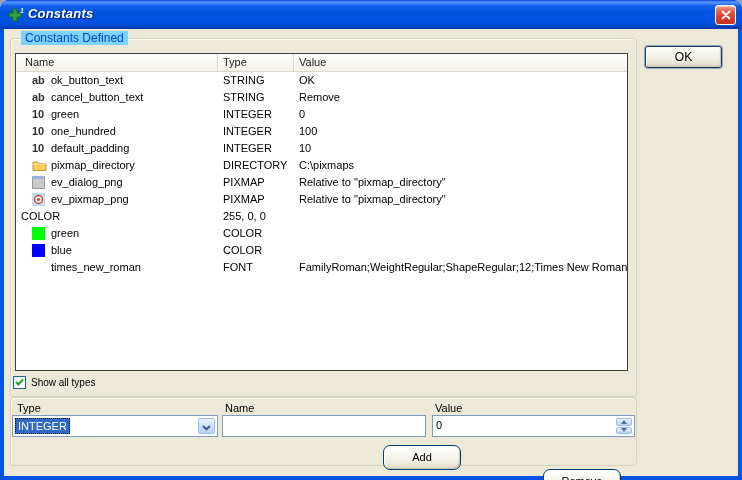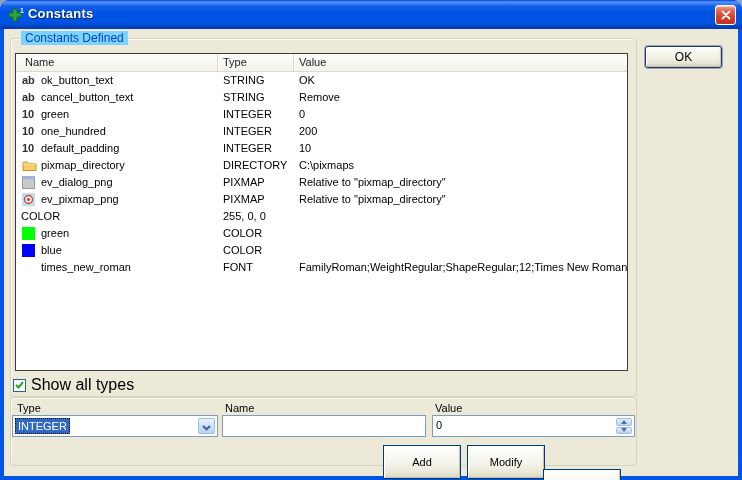--- a/index.html
+++ b/index.html
@@ -8,20 +8,21 @@
 
   .window {
     position:relative; width:742px; height:480px;
     border-radius:7px 7px 0 0; overflow:hidden;
     background:#ECE9D8;
   }
   .titlebar {
     position:absolute; left:0; top:0; right:0; height:29px;
     background:linear-gradient(180deg,#0831D9 0%,#3D7DF0 4%,#4E92F8 9%,#3A82F4 13%,#1560E8 20%,#0054E3 40%,#0054E3 72%,#0050DC 82%,#0047CB 90%,#0039AC 97%,#0E43B7 100%);
     border-radius:7px 7px 0 0;
+    font-style:italic;
   }
   .title-text {
     position:absolute; left:28px; top:6px;
     color:#fff; font-size:13px; font-weight:bold;
     text-shadow:1px 1px 1px rgba(0,20,90,.8);
     letter-spacing:.2px;
   }
   .title-icon { position:absolute; left:8px; top:6px; width:17px; height:17px; }
   .close-btn {
     position:absolute; right:6px; top:5px; width:21px; height:20px;
@@ -66,35 +67,35 @@
     background:linear-gradient(180deg,#FDFDFB,#F3F2EA);
     border-bottom:1px solid #DCD9CC; font-size:11px; color:#222;
   }
   .th { line-height:17px; padding-left:5px;
         border-right:1px solid #DDDACD; box-shadow:1px 0 0 #fff; }
   .th:first-child { padding-left:9px; }
   .th:last-child { border-right:none; box-shadow:none; }
   .trow { display:grid; grid-template-columns:202px 76px 1fr; height:17px;
           font-size:11px; color:#000; }
   .td { line-height:17px; padding-left:5px; white-space:nowrap; overflow:hidden; }
-  .td.name-cell { display:flex; align-items:center; padding-left:6px; }
+  .td.name-cell { display:flex; align-items:center; padding-left:16px; }
   .icon-slot { width:19px; height:15px; display:flex; align-items:center; flex:none; }
   .txticon { font-weight:bold; color:#2F2F2F; font-size:11px; letter-spacing:0; }
   .swatch { width:13px; height:13px; display:inline-block; }
   .icon-dialog { width:13px; height:13px; display:inline-block; background:#C9C9C9;
                  border:1px solid #9B9B9B; border-top:3px solid #9FB4DC; }
 
   
   .checkbox-row { position:absolute; left:9px; top:347px; display:flex; align-items:center; }
   .checkbox {
     width:13px; height:13px; border:1px solid #1C6A8D; background:
       linear-gradient(135deg,#E8F3FA 0%,#FDFEFF 60%);
     display:flex; align-items:center; justify-content:center; cursor:pointer;
   }
-  .checkbox-label { margin-left:5px; font-size:16px; color:#000; }
+  .checkbox-label { margin-left:5px; font-size:10px; color:#000; }
 
   
   .field-label { position:absolute; font-size:11px; color:#000; }
   .combobox {
     position:absolute; left:8px; top:386px; width:206px; height:22px;
     background:#fff; border:1px solid #7F9DB9; cursor:pointer;
   }
   .combo-selection {
     position:absolute; left:2px; top:2px; height:16px;
     background:#316AC5; color:#fff; font-size:11px; line-height:14px;
@@ -121,22 +122,22 @@
     background:linear-gradient(180deg,#E9F3FD 0%,#CDE0FA 55%,#B7D3F6 100%);
     display:flex; align-items:center; justify-content:center; cursor:pointer;
   }
   .spin-btn + .spin-btn { margin-top:1px; }
   .tri-up { width:0; height:0; border-left:3px solid transparent;
             border-right:3px solid transparent; border-bottom:4px solid #4D6FA8; }
   .tri-down { width:0; height:0; border-left:3px solid transparent;
               border-right:3px solid transparent; border-top:4px solid #4D6FA8; }
 
   .action-btn {
-    position:absolute; top:416px; width:78px; height:34px;
-    border:1px solid #003C74; border-radius:0;
+    position:absolute; top:416px; width:78px; height:25px;
+    border:1px solid #003C74; border-radius:7px;
     background:linear-gradient(180deg,#FFFFFF 0%,#F4F3EA 55%,#EAE7D8 82%,#DCD5C2 100%);
     box-shadow:inset 1px 1px 0 #FFFFFF, inset -1px -1px 1px #C8C0AC;
     font-size:11px; text-align:center; line-height:19px; cursor:pointer;
   }
   .btn-add { left:379px; } .btn-modify { left:463px; } .btn-remove { left:539px;margin-top:24px; }
 </style>
 </head>
 <body>
 
 <div class="window">
@@ -208,21 +209,21 @@
     <div class="td">0</div>
   </div>
           <div class="trow">
     <div class="td name-cell">
       <span class="icon-slot">
                 <span class="txticon">10</span>
               </span>
       <span>one_hundred</span>
     </div>
     <div class="td">INTEGER</div>
-    <div class="td">200</div>
+    <div class="td">100</div>
   </div>
           <div class="trow">
     <div class="td name-cell">
       <span class="icon-slot">
                 <span class="txticon">10</span>
               </span>
       <span>default_padding</span>
     </div>
     <div class="td">INTEGER</div>
     <div class="td">10</div>
@@ -333,17 +334,16 @@
         <span class="spin-btn">
             <span class="tri-up"></span>
           </span>
         <span class="spin-btn">
             <span class="tri-down"></span>
           </span>
       </span>
     </div>
 
     <button class="action-btn btn-add">Add</button>
-    <button class="action-btn btn-modify">Modify</button>
     <button class="action-btn btn-remove">Remove</button>
 
   </div>
 </div>
 
 </body></html>

